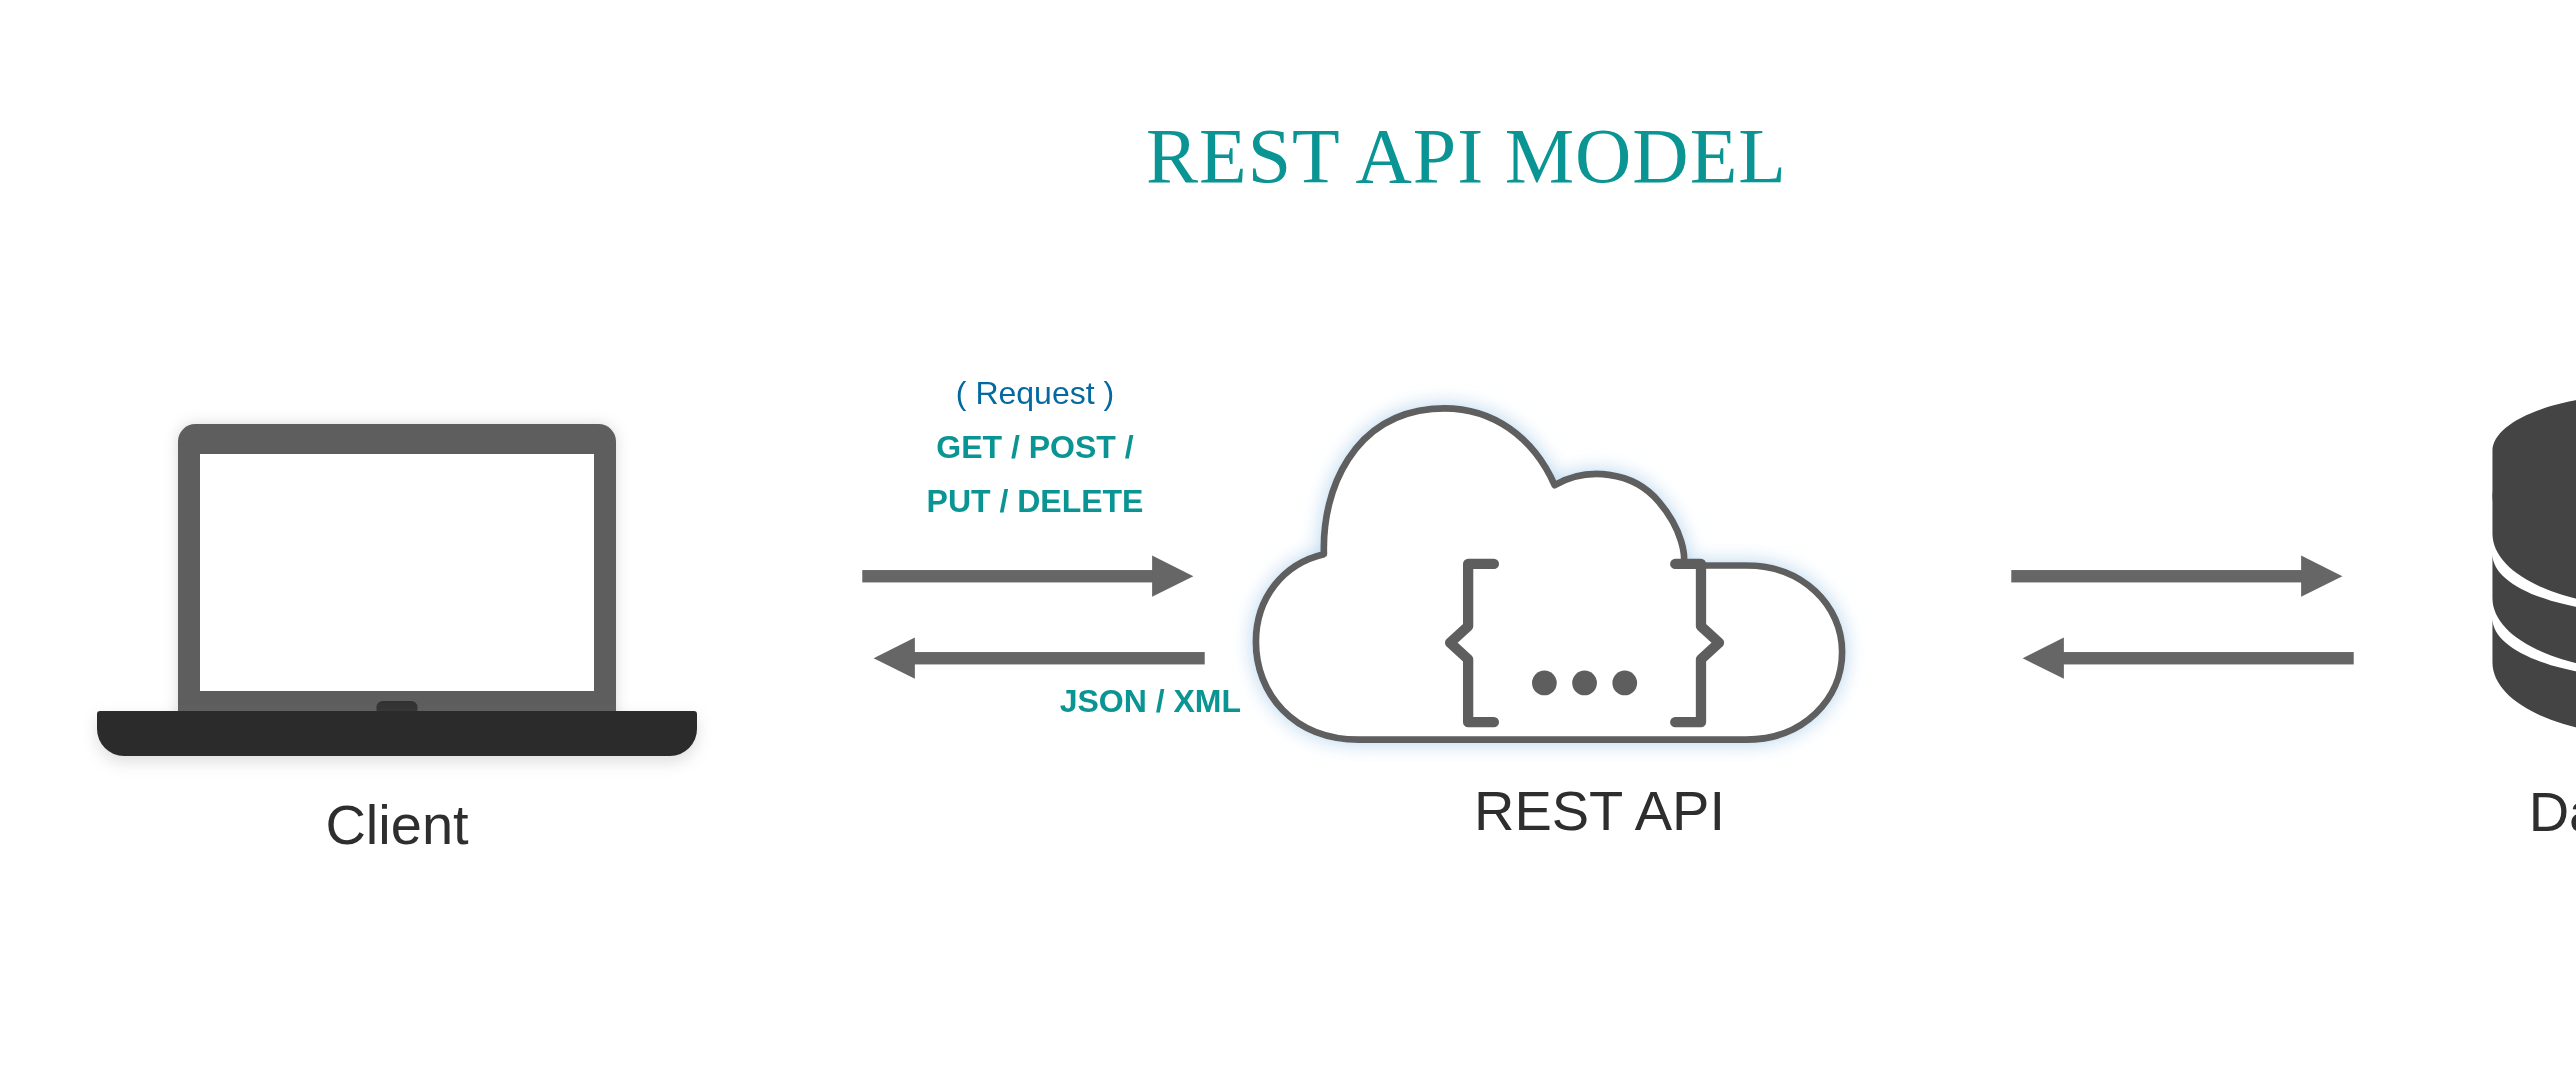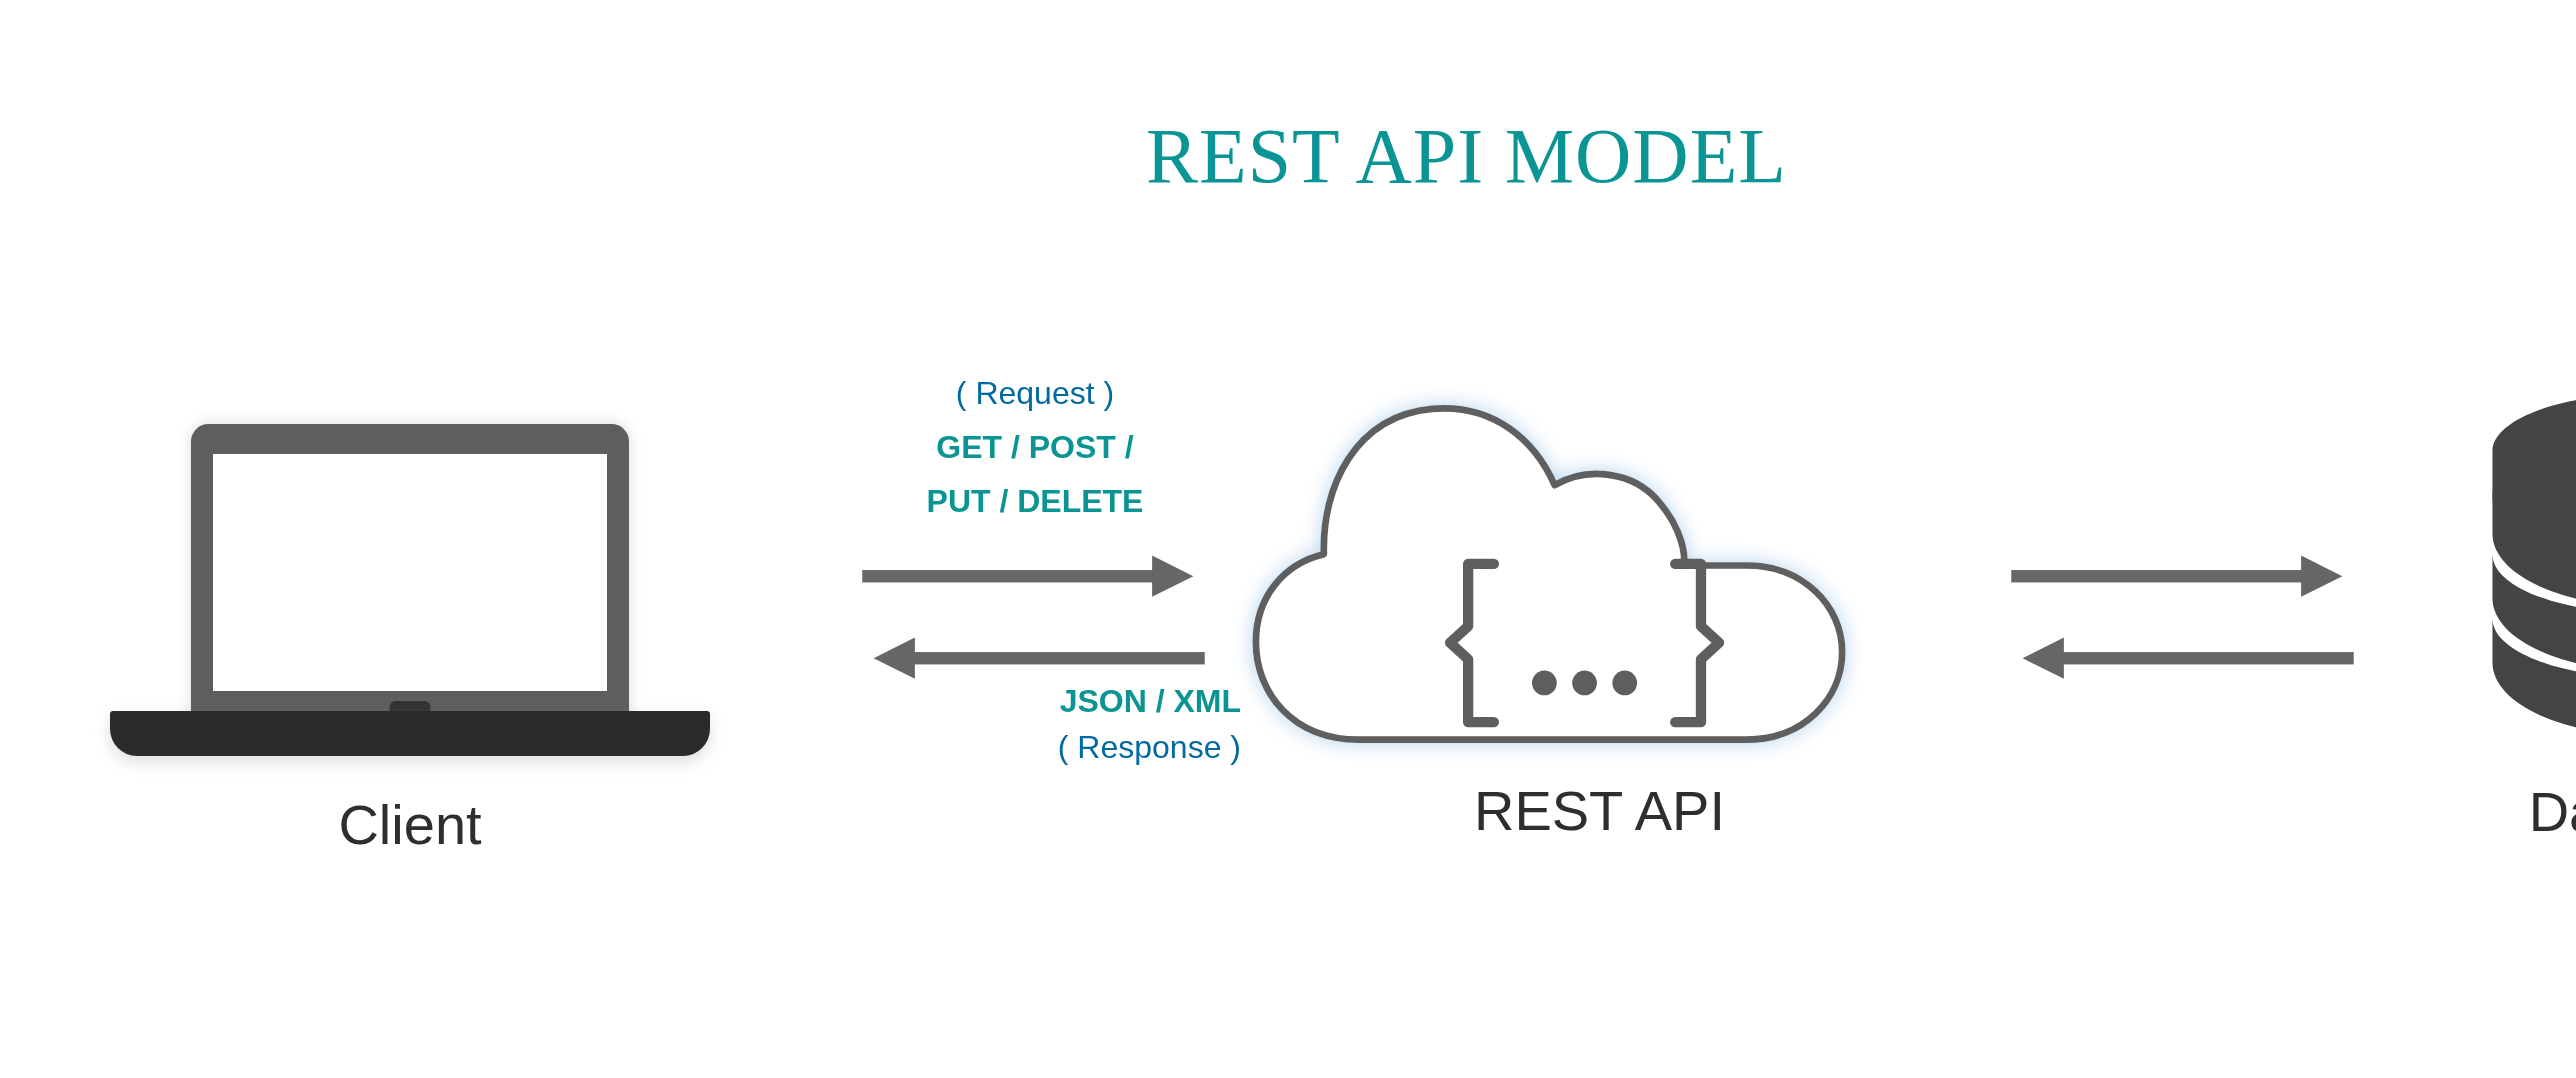--- a/index.html
+++ b/index.html
@@ -37,21 +37,21 @@
   }
   .node-label {
     font-family: "Liberation Sans", sans-serif;
     font-size: 56px;
     line-height: 1;
     color: #2e2e2e;
     white-space: pre;
   }
 
   
-  #client-node { left: 101px; top: 402px; width: 618px; }
+  #client-node { left: 88px; top: 402px; width: 618px; }
   #laptop-icon {
     position: relative;
     width: 618px;
     height: 361px;
   }
   #laptop-lid {
     position: absolute;
     left: 90px;
     top: 21.6px;
     width: 438px;
@@ -180,21 +180,20 @@
     </g>
     <g fill="#666666">
       <rect x="100" y="192" width="582" height="24"></rect>
       <polygon points="120,164 120,244 40,204"></polygon>
     </g>
   </svg>
 </div>
 
 <div id="response-block">
   <div class="method-text">JSON / XML</div>
-  <div class="paren-text">( Response )</div>
 </div>
 
 <div class="node" id="api-node">
   <div id="cloud-icon">
     <svg width="747" height="379" viewBox="0 0 1450 735" xmlns="http://www.w3.org/2000/svg">
       <defs>
         <filter id="cloudGlow" x="-25%" y="-25%" width="150%" height="150%">
           <feDropShadow dx="0" dy="0" stdDeviation="20" flood-color="#a9cdeb" flood-opacity="0.85"></feDropShadow>
         </filter>
       </defs>

